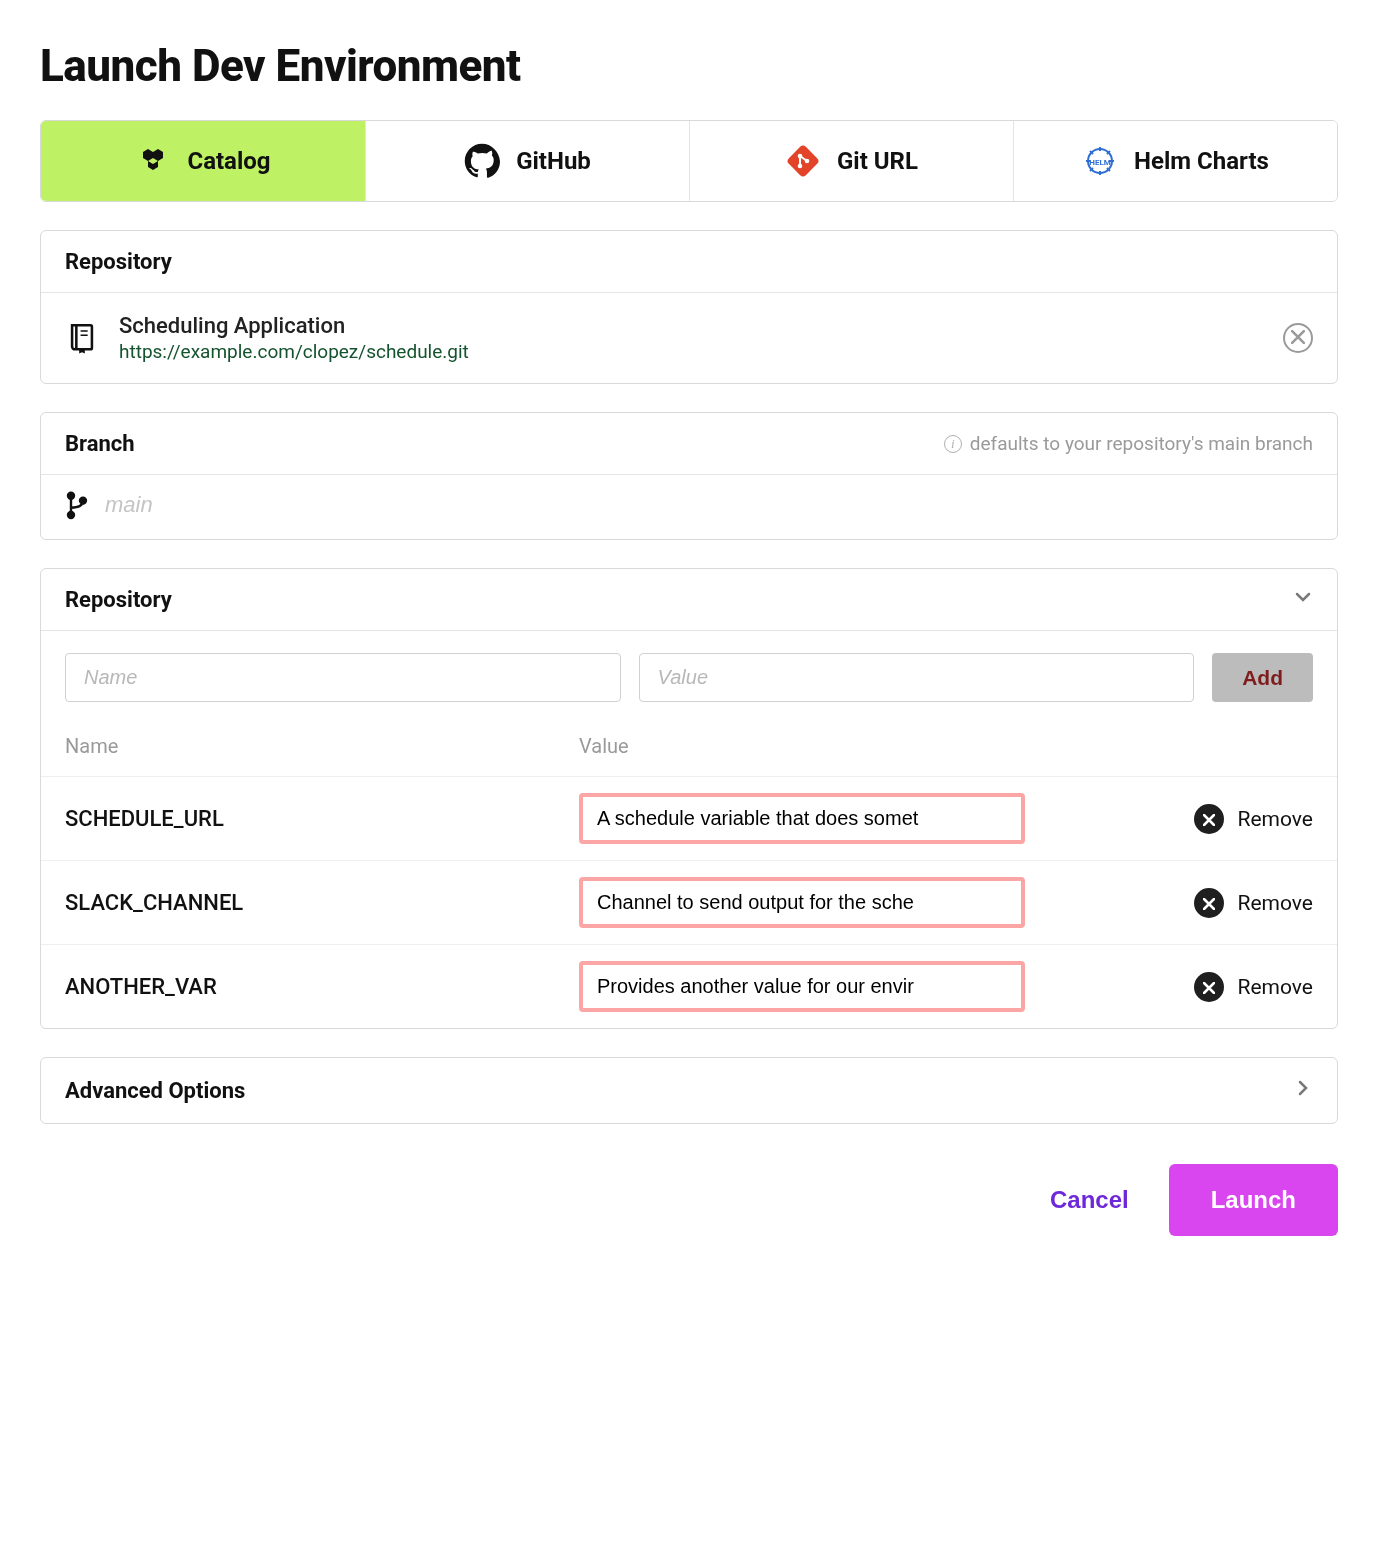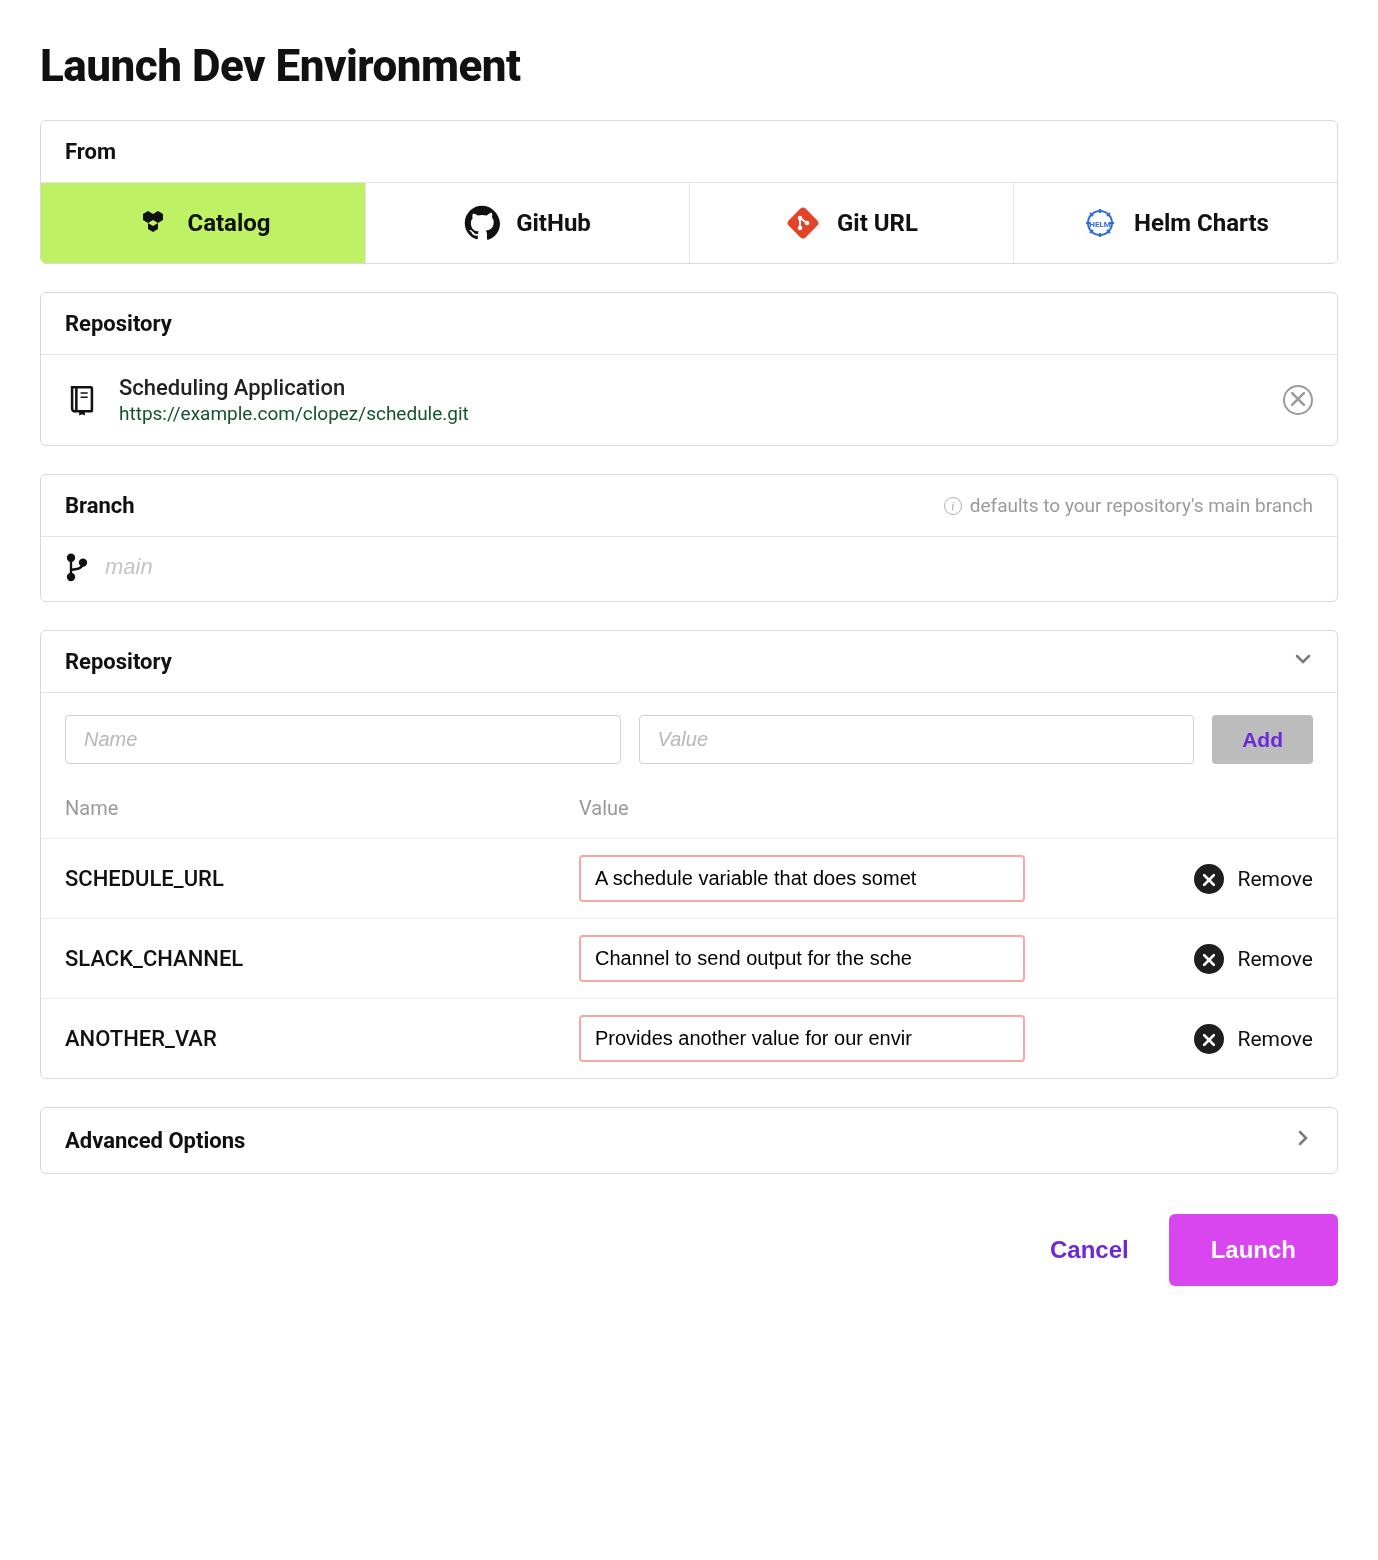--- a/index.html
+++ b/index.html
@@ -120,21 +120,21 @@
     padding: 12px 18px;
     font-size: 20px;
     font-style: italic;
     color: #333;
     outline: none;
     background: #fff;
   }
   .text-input::placeholder { color: #b8b8b8; }
   .add-btn {
     background: #bcbcbc;
-    color: #6d28d9;
+    color: #7f1d1d;
     font-size: 21px;
     font-weight: 700;
     border: none;
     border-radius: 4px;
     padding: 8px 30px;
     cursor: pointer;
   }
   .vars-table-head {
     display: grid;
     grid-template-columns: 1fr 1fr 220px;
@@ -145,21 +145,21 @@
   .var-row {
     display: grid;
     grid-template-columns: 1fr 1fr 220px;
     align-items: center;
     padding: 16px 24px;
     border-top: 1px solid #eee;
     gap: 19px;
   }
   .var-name { font-size: 22px; font-weight: 500; }
   .var-value-input {
-    border: 2px solid #fca5a5;
+    border: 4px solid #fca5a5;
     border-radius: 4px;
     padding: 10px 14px;
     font-size: 20px;
     width: 90%;
     max-width: 460px;
     outline: none;
     white-space: nowrap;
     overflow: hidden;
     text-overflow: clip;
   }
@@ -217,23 +217,20 @@
     padding: 22px 42px;
     cursor: pointer;
   }
 </style>
 </head>
 <body>
 
 <h1>Launch Dev Environment</h1>
 
 <div class="panel">
-  <div class="panel-header">
-    <span>From</span>
-  </div>
   <div class="tabs">
     <div class="tab active">
       <span class="tab-icon">
         <svg viewBox="0 0 36 36" fill="#111">
             <path d="M13 6l5 3 5-3 5 3v6l-5 3-5-3-5 3-5-3V9l5-3zm0 12l5 3 5-3v6l-5 3-5-3v-6z"></path>
           </svg>
       </span>
       <span>Catalog</span>
     </div>
     <div class="tab">

